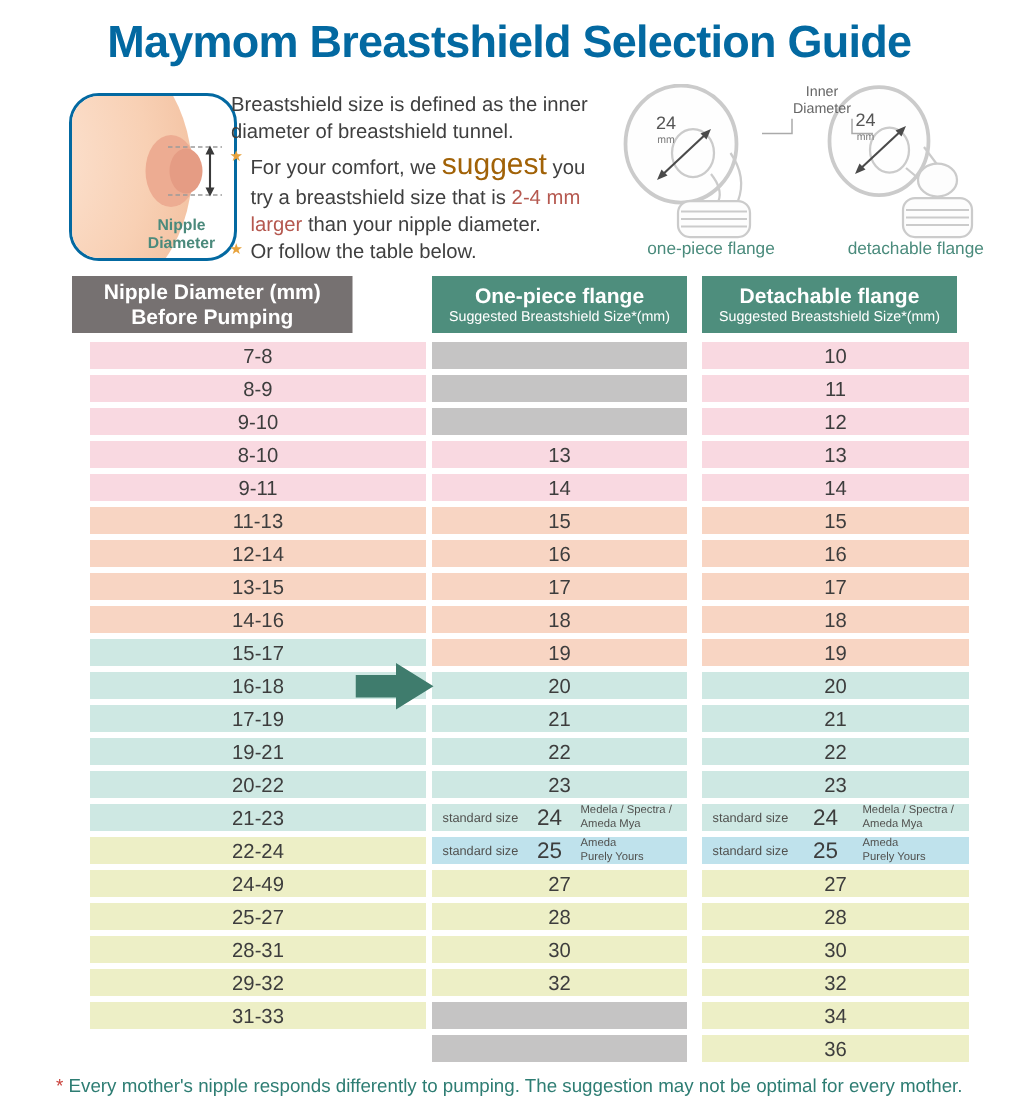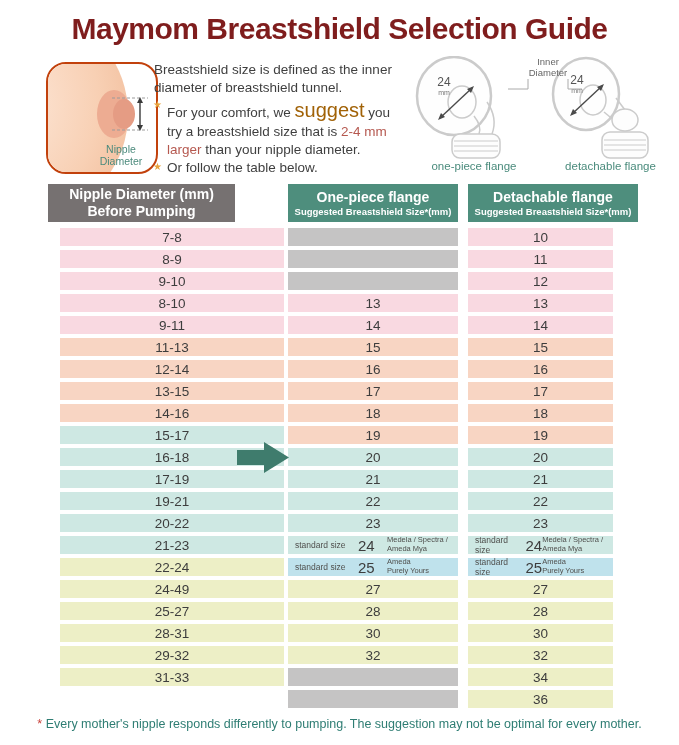--- a/index.html
+++ b/index.html
@@ -1,25 +1,25 @@
 <!DOCTYPE html>
 <html><head>
 <meta charset="utf-8">
 <style>
   * { margin:0; padding:0; box-sizing:border-box; }
   body { background:#ffffff; font-family:"Liberation Sans", sans-serif; }
   .page { position:relative; width:679px; height:745px; background:#ffffff; overflow:hidden; }
 
   
   .title { position:absolute; top:12px; left:0; width:100%; text-align:center;
-           font-size:30px; font-weight:bold; color:#7f1d1d; letter-spacing:-0.5px; }
+           font-size:30px; font-weight:bold; color:#0369a1; letter-spacing:-0.5px; }
 
   
   .nipple-box { position:absolute; left:46px; top:62px; width:112px; height:112px;
-                border:2px solid #c2410c; border-radius:20px; background:#fff; overflow:hidden; }
+                border:2px solid #0369a1; border-radius:20px; background:#fff; overflow:hidden;font-weight:bold; }
   .intro { position:absolute; left:154px; top:61px; width:246px;
            font-size:13.5px; line-height:1.32; color:#3f3f3f; }
   .intro .bullet { position:relative; padding-left:13px; }
   .intro .star { position:absolute; left:-1px; top:1px; color:#e8a33d; font-size:10px; }
   .intro .suggest { font-size:20px; color:#a16207; }
   .intro .accent { color:#b5584f; }
 
   
   .diagrams { position:absolute; left:412px; top:56px; width:267px; height:122px; }
   .flange-svg { position:absolute; top:0; }
@@ -31,27 +31,27 @@
   .caption.one { left:0px; width:124px; }
   .caption.det { left:130px; width:137px; }
 
   
   .thead { position:absolute; top:184px; height:38px; color:#ffffff; text-align:center;
            display:flex; flex-direction:column; justify-content:center; }
   .thead-range { left:48px; width:187px; background:#767171; font-size:14px; font-weight:bold; line-height:1.25; }
   .thead-one   { left:288px; width:170px; background:#4e8e7d; }
   .thead-det   { left:468px; width:170px; background:#4e8e7d; }
   .h-title { font-size:14px; font-weight:bold; line-height:1.15; }
-  .h-sub   { font-size:9.5px; margin-top:1px;font-weight:bold; }
+  .h-sub   { font-size:9.5px; margin-top:1px; }
 
   
   .col { position:absolute; top:228px; }
   #col-range { left:60px; width:224px; }
   #col-one   { left:288px; width:170px; }
-  #col-det   { left:468px; width:145px; }
+  #col-det   { left:468px; width:178px; }
   .cell { height:18px; margin-bottom:4px; display:flex; align-items:center; justify-content:center;
           font-size:13.5px; color:#3d3d3d; }
   .theme-pink  { background:#f9d9e1; }
   .theme-peach { background:#f8d5c3; }
   .theme-teal  { background:#cee8e3; }
   .theme-blue  { background:#bfe2ec; }
   .theme-yellow{ background:#edefc6; }
   .theme-gray  { background:#c5c4c4; }
   .cell.std { justify-content:space-between; padding:0 7px; }
   .std-label { font-size:8.5px; color:#50504e; }

